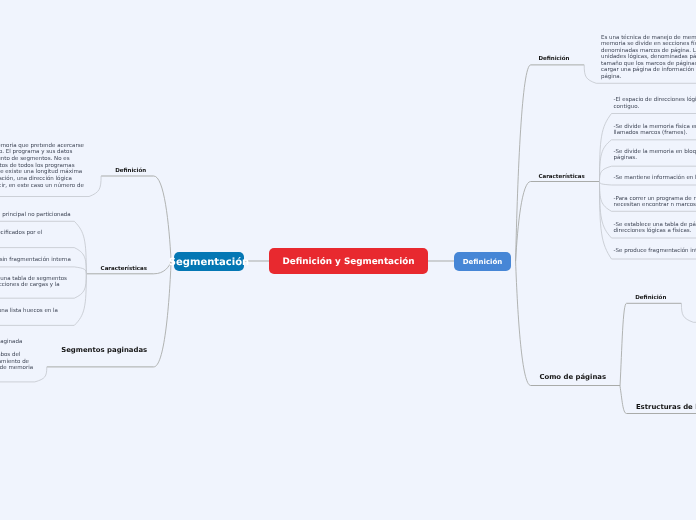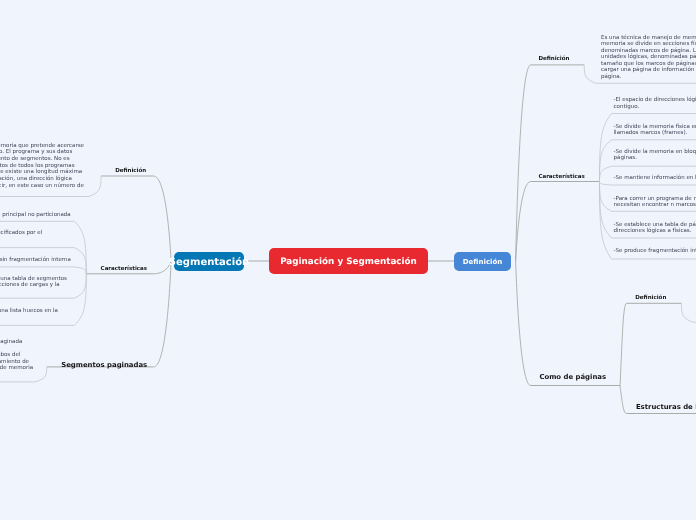--- a/index.html
+++ b/index.html
@@ -136,19 +136,19 @@
         <div>memoria principal</div>
       </div>
       <div class="blabel" style="left: 100.6px; top: 266.2px;">Características</div>
       <div class="leaf" style="left: -91px; top: 339.3px; line-height: 6.5px;">
         <div style="height:6.5px">-Cada segmento es una unidad paginada</div>
         <div style="height:6.5px">&nbsp;</div>
         <div style="height:6.5px">-Se combinan las ventajas de ambos del</div>
         <div style="height:6.5px">particionamiento y del direccionamiento de</div>
         <div style="height:6.5px">la segmentación y la paginación de memoria</div>
       </div>
-      <div class="blabel big" style="left: 61.2px; top: 361px;">Segmentos paginadas</div>
+      <div class="blabel big" style="left: 61.2px; top: 346px;">Segmentos paginadas</div>
     </div>
 
-  <div class="node root" style="left:269px;top:248px;width:159px;height:26px;">Paginación y Segmentación</div>
+  <div class="node root" style="left:269px;top:248px;width:159px;height:26px;">Definición y Segmentación</div>
   <div class="node main-l" style="left:174px;top:252px;width:70px;height:19px;">Segmentación</div>
   <div class="node main-r" style="left:454px;top:252px;width:57px;height:19px;">Definición</div>
 </div>
 
 </body></html>

